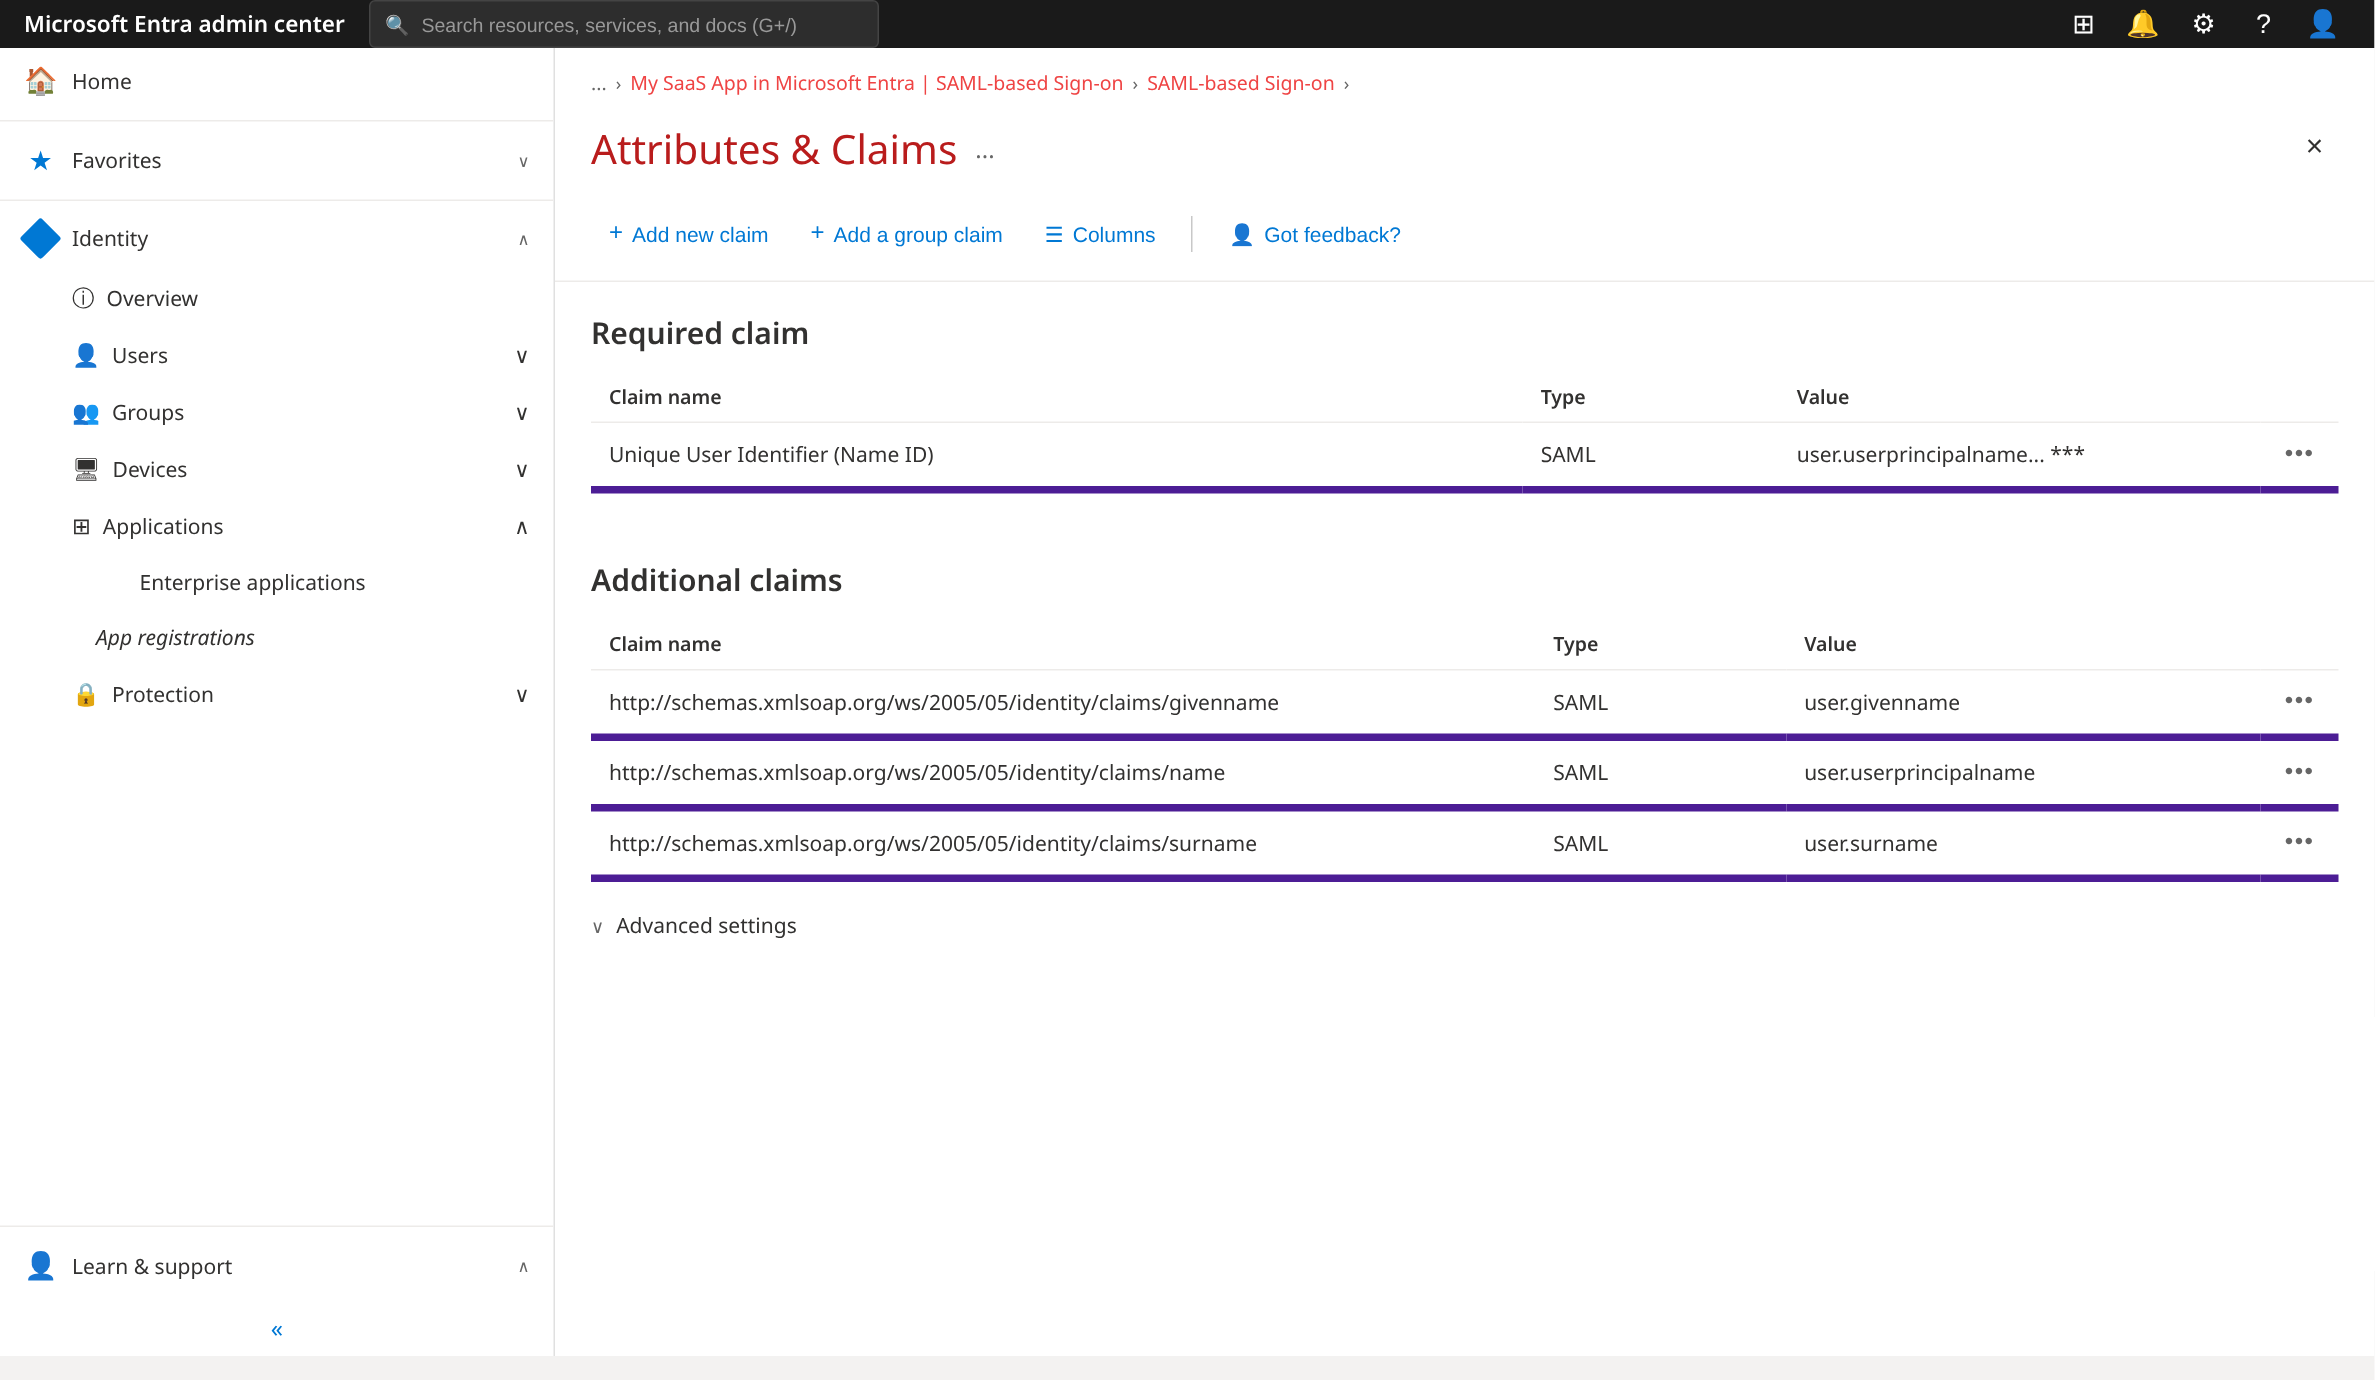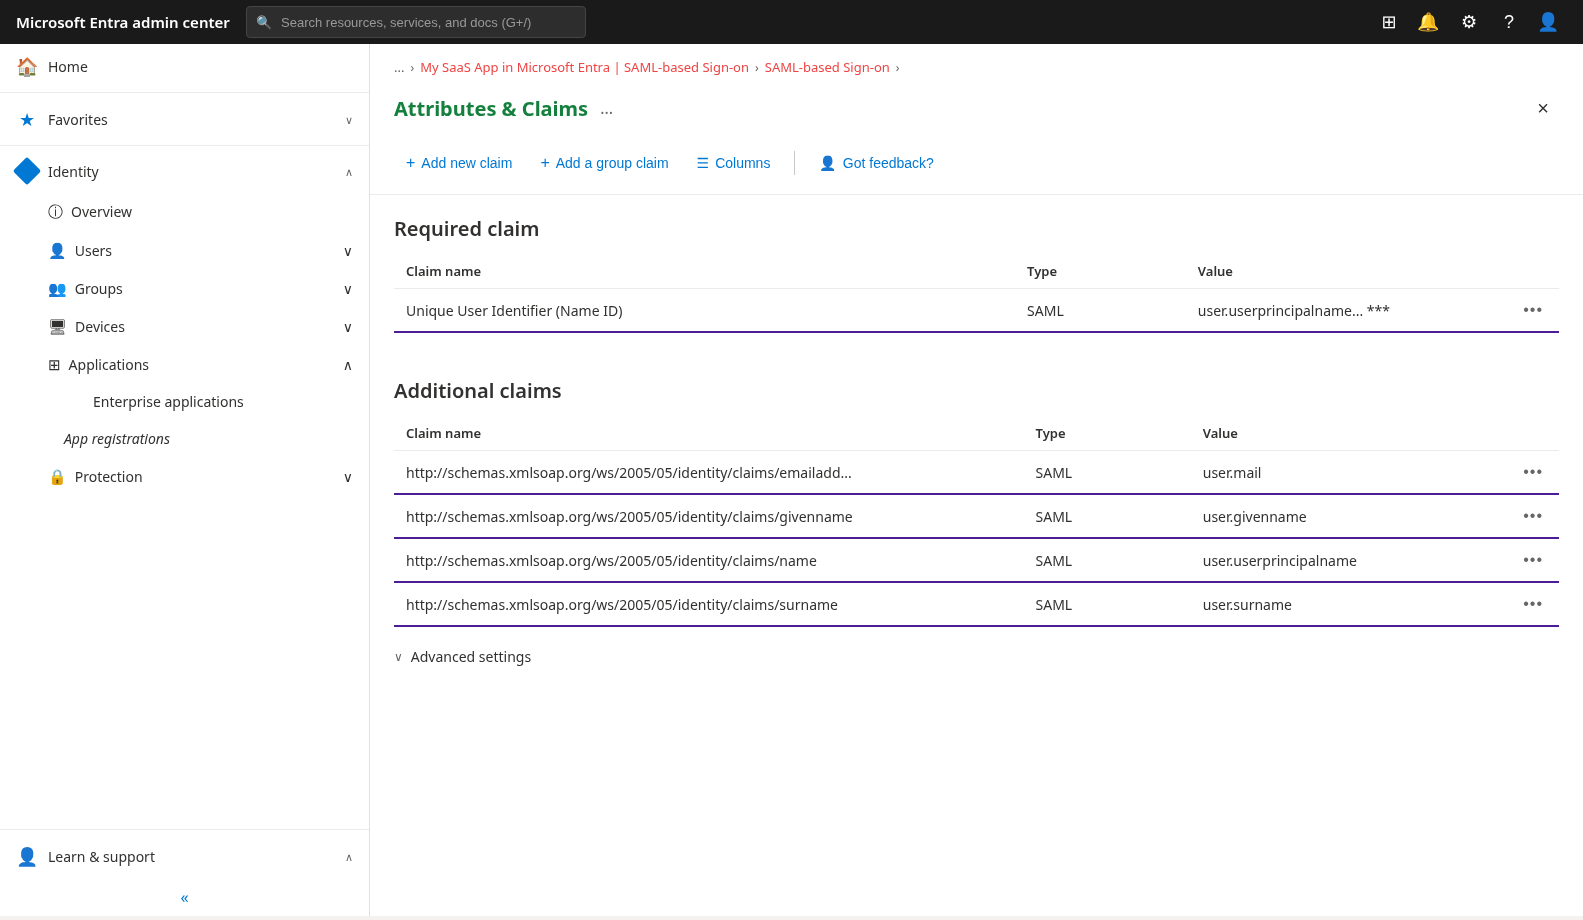--- a/index.html
+++ b/index.html
@@ -2,21 +2,21 @@
 <html><head>
   <meta charset="utf-8">
   <style>
     * { box-sizing: border-box; margin: 0; padding: 0; }
     body { font-family: 'Segoe UI', system-ui, sans-serif; font-size: 14px; background: #f3f2f1; overflow: hidden; }
 
     
     .topbar {
       display: flex; align-items: center;
       background: #1a1a1a; color: #fff;
-      height: 44px; padding: 0 16px; gap: 16px;
+      height: 32px; padding: 0 16px; gap: 16px;
     }
     .topbar-title { font-size: 15px; font-weight: 600; color: #fff; white-space: nowrap; }
     .topbar-search {
       flex: 1; max-width: 340px;
       display: flex; align-items: center; gap: 8px;
       background: #2d2d2d; border: 1px solid #444;
       border-radius: 4px; padding: 0 10px; height: 32px;
       color: #ccc; font-size: 13px;
     }
     .topbar-search input {
@@ -76,21 +76,21 @@
     }
     .breadcrumb-sep { color: #666; font-size: 12px; }
     .breadcrumb-link { color: #ef4444; cursor: pointer; }
     .breadcrumb-dots { color: #666; cursor: pointer; }
 
     
     .page-header {
       display: flex; align-items: center;
       padding: 8px 24px 16px; gap: 12px;
     }
-    .page-title { font-size: 20px; font-weight: 700; color: #15803d; }
+    .page-title { font-size: 27px; font-weight: 400; color: #b91c1c; }
     .page-header-dots { color: #666; cursor: pointer; font-size: 16px; }
     .page-header-close {
       margin-left: auto; background: none; border: none;
       cursor: pointer; font-size: 20px; color: #323130;
       width: 32px; height: 32px; display: flex; align-items: center; justify-content: center;
     }
 
     
     .toolbar {
       display: flex; align-items: center; gap: 4px;
@@ -116,21 +116,21 @@
 
     
     .claims-table { width: 100%; border-collapse: collapse; }
     .claims-table th {
       text-align: left; padding: 8px 12px;
       font-size: 13px; font-weight: 600; color: #323130;
       border-bottom: 1px solid #edebe9;
     }
     .claims-table td {
       padding: 10px 12px; font-size: 14px; color: #323130;
-      border-bottom: 2px solid #4c1d95;
+      border-bottom: 5px solid #4c1d95;
     }
     .col-name { width: 55%; }
     .col-type { width: 15%; }
     .col-value { width: 28%; }
     .col-actions { width: 2%; text-align: right; }
     .row-dots {
       color: #666; cursor: pointer; font-size: 16px; letter-spacing: 1px;
       background: none; border: none; padding: 2px 4px;
     }
 
@@ -342,28 +342,20 @@
       <table class="claims-table">
         <thead>
           <tr>
             <th class="col-name">Claim name</th>
             <th class="col-type">Type</th>
             <th class="col-value">Value</th>
             <th class="col-actions"></th>
           </tr>
         </thead>
         <tbody id="additional-rows">
-        <tr>
-    <td>http://schemas.xmlsoap.org/ws/2005/05/identity/claims/emailadd...</td>
-    <td>SAML</td>
-    <td>user.mail</td>
-    <td>
-      <button class="row-dots" title="More actions">•••</button>
-    </td>
-  </tr>
             <tr>
     <td>http://schemas.xmlsoap.org/ws/2005/05/identity/claims/givenname</td>
     <td>SAML</td>
     <td>user.givenname</td>
     <td>
       <button class="row-dots" title="More actions">•••</button>
     </td>
   </tr>
             <tr>
     <td>http://schemas.xmlsoap.org/ws/2005/05/identity/claims/name</td>

